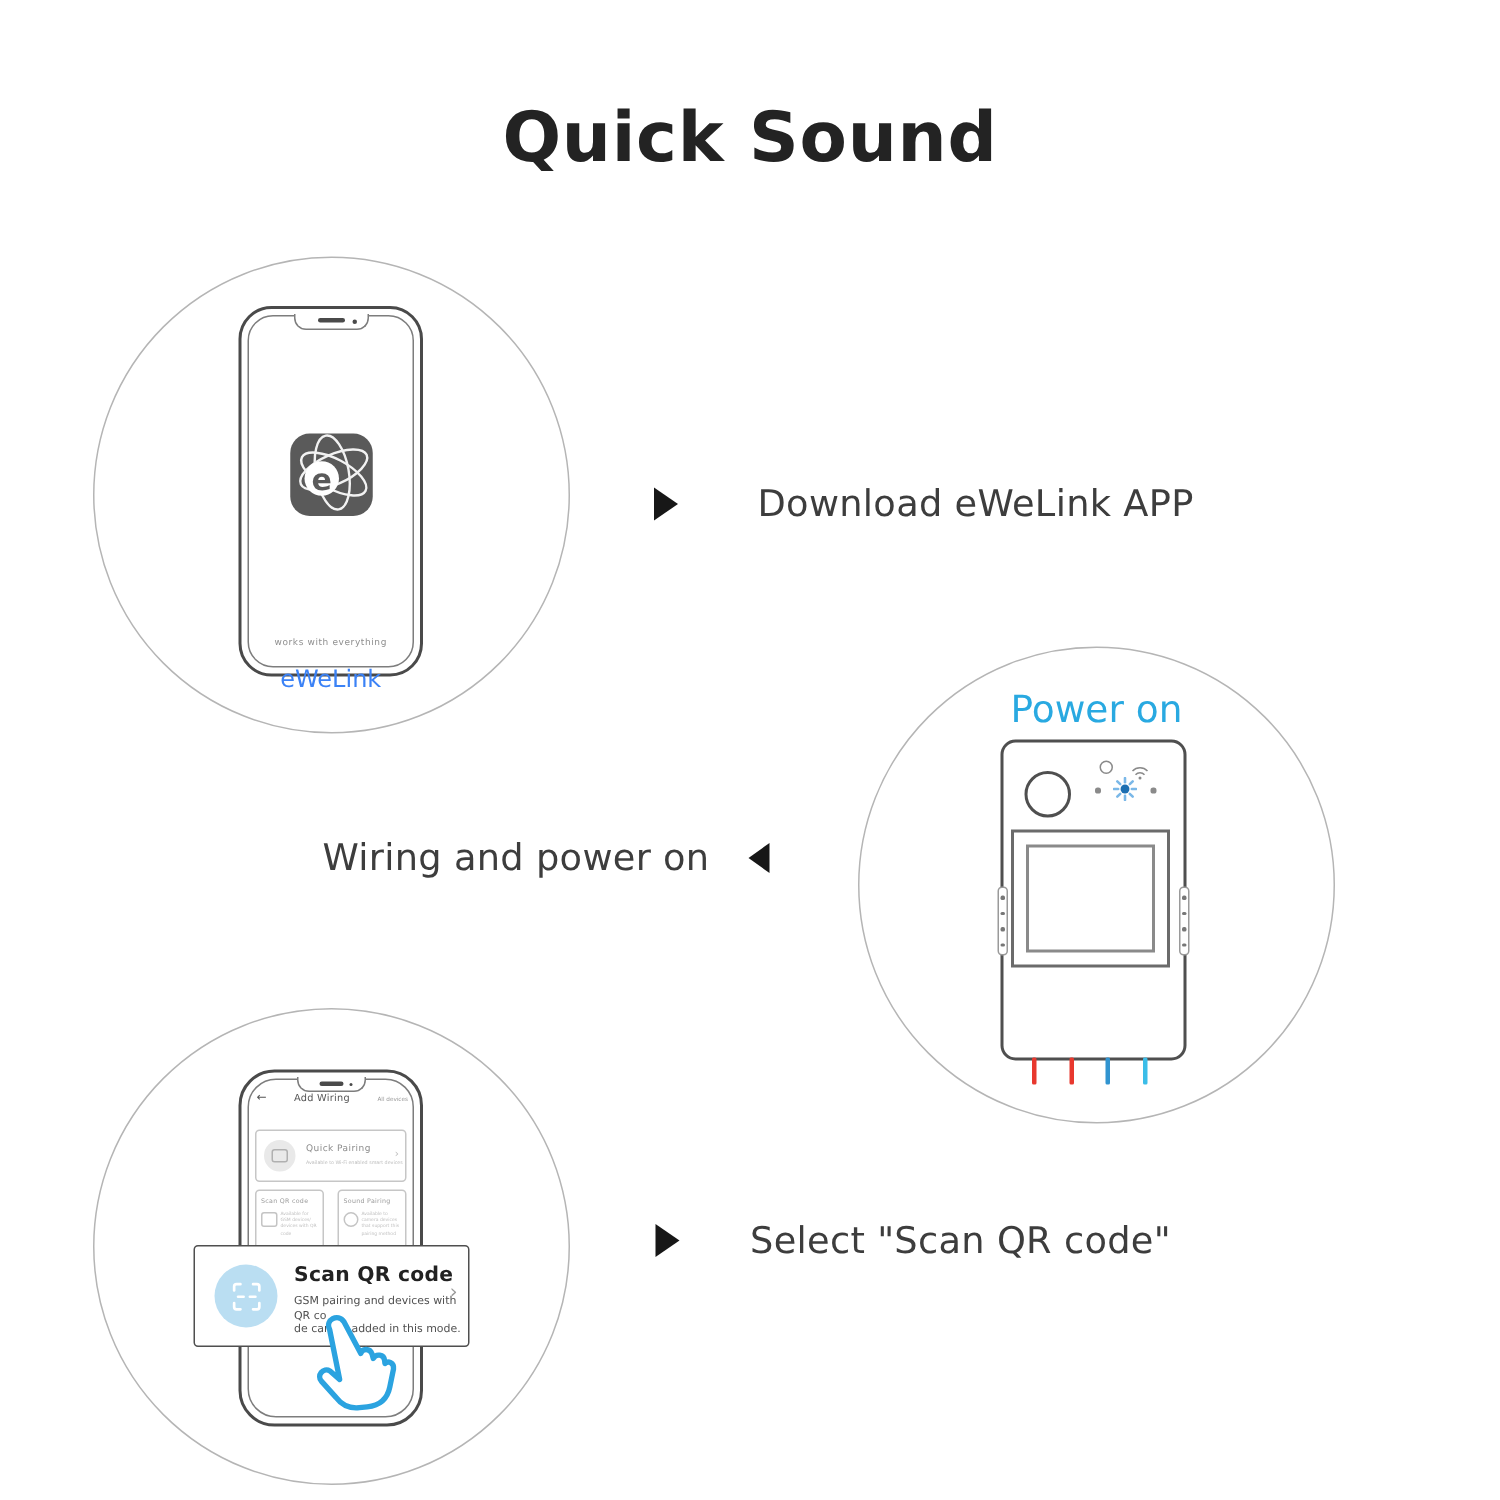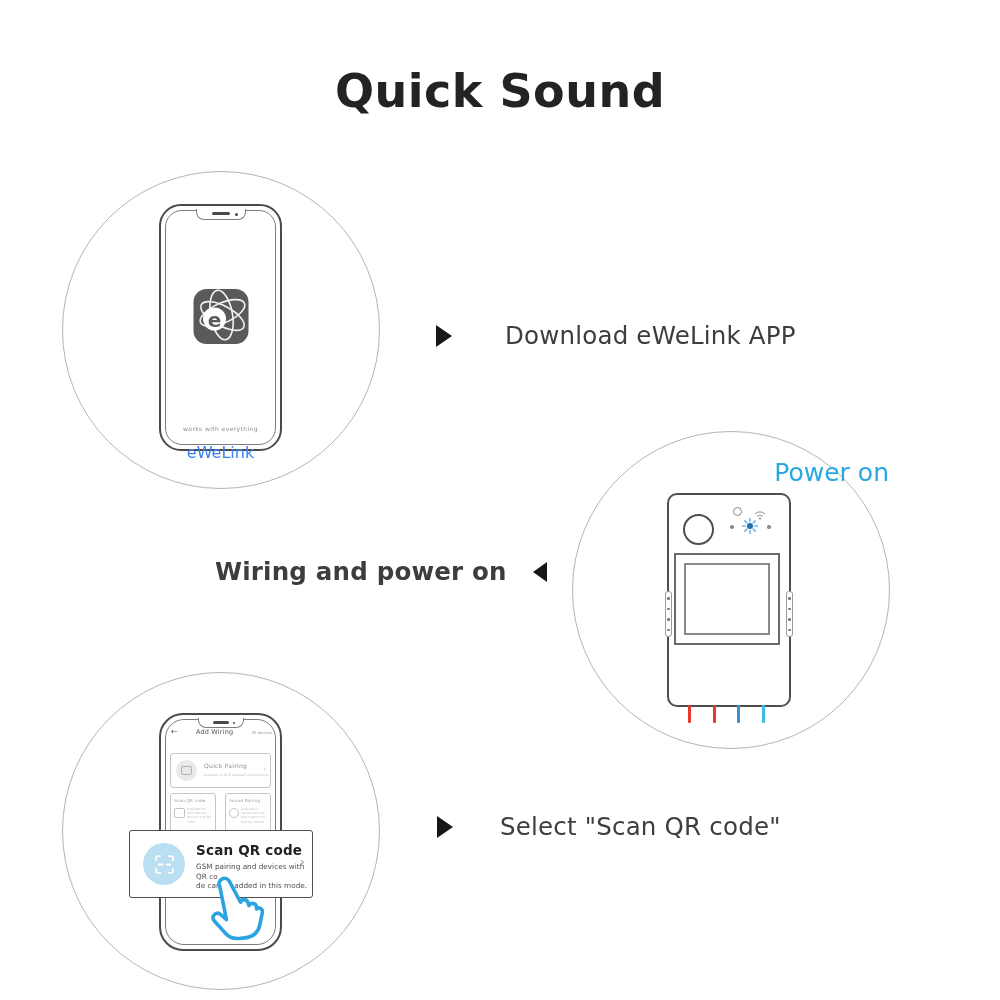--- a/index.html
+++ b/index.html
@@ -33,27 +33,27 @@
   }
   .speaker{position:absolute;top:3px;left:50%;transform:translateX(-50%);width:18px;height:3px;border-radius:2px;background:#4a4a4a;}
   .camera{position:absolute;top:3.5px;left:calc(50% + 14px);width:3px;height:3px;border-radius:50%;background:#4a4a4a;}
   
   .app-icon{position:absolute;top:82px;left:50%;transform:translateX(-50%);width:57px;height:57px;}
   .app-name{position:absolute;top:198px;left:0;width:100%;text-align:center;font-size:16px;color:#3b82f6;margin-top:39px;}
   .app-tagline{position:absolute;top:219px;left:0;width:100%;text-align:center;font-size:6px;color:#8f8f8f;letter-spacing:0.4px;}
   
   .step-row{position:absolute;display:flex;align-items:center;}
   #row-download{left:436px;top:321px;gap:53px;}
-  #row-wiring{left:215px;top:557px;gap:26px;font-weight:bold;}
+  #row-wiring{left:215px;top:557px;gap:26px;}
   #row-select{left:437px;top:812px;gap:47px;}
   .step-label{font-size:24.5px;color:#3d3d3d;letter-spacing:0.2px;white-space:nowrap;text-align:center;}
   .tri-right{width:0;height:0;border-top:11px solid transparent;border-bottom:11px solid transparent;border-left:16px solid #171717;}
   .tri-left{width:0;height:0;border-top:10px solid transparent;border-bottom:10px solid transparent;border-right:14px solid #171717;}
   
-  .power-label{position:absolute;top:26px;left:0;width:100%;text-align:right;font-size:25px;}
+  .power-label{position:absolute;top:26px;left:0;width:100%;text-align:center;font-size:25px;}
   .device{position:absolute;left:94px;top:61px;width:120px;height:210px;border:2px solid #4f4f4f;border-radius:10px;background:#fff;}
   .dev-btn{position:absolute;left:14px;top:19px;width:27px;height:27px;border:2px solid #4f4f4f;border-radius:50%;}
   .dev-ico-circle{position:absolute;left:64px;top:12px;width:7px;height:7px;border:1px solid #8a8a8a;border-radius:50%;}
   .dev-wifi{position:absolute;left:85px;top:10px;width:12px;height:10px;}
   .dev-dot{position:absolute;width:3.5px;height:3.5px;border-radius:50%;background:#8a8a8a;}
   .dev-led{position:absolute;left:73px;top:23px;width:16px;height:16px;}
   .dev-screen-outer{position:absolute;left:5px;top:58px;width:102px;height:88px;border:2px solid #6b6b6b;}
   .dev-screen-inner{position:absolute;left:8px;top:8px;right:8px;bottom:8px;border:2px solid #8a8a8a;}
   .terminal{
     position:absolute;width:7px;height:46px;top:96px;box-sizing:border-box;

